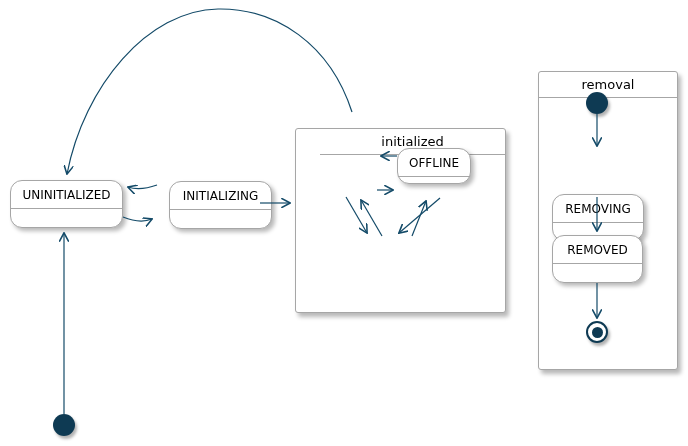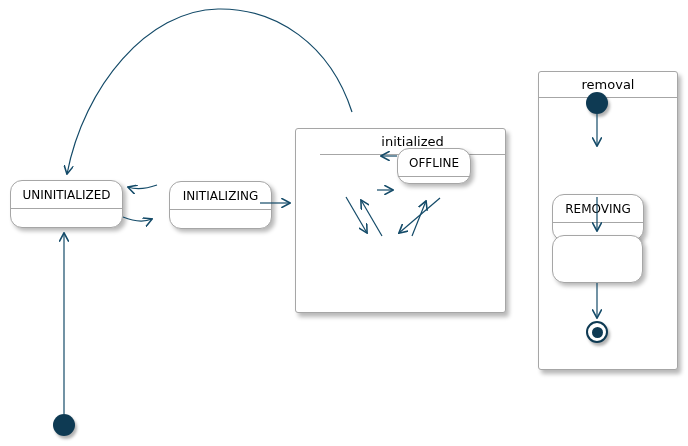--- a/index.html
+++ b/index.html
@@ -112,20 +112,21 @@
     <div class="state-body"></div>
   </div>
 
 
   <div class="state" style="left:552px; top:150px; width:92px; height:47px;margin-top:44px;">
     <div class="state-title">REMOVING</div>
     <div class="state-body"></div>
   </div>
 
   <div class="state" style="left:552px; top:235px; width:91px; height:48px;">
+    <div class="state-title">REMOVED</div>
     <div class="state-body"></div>
   </div>
 
   <div class="init-circle" style="left:53px; top:414px;"></div>
   <div class="init-circle" style="left:586px; top:92px;"></div>
   <div class="final-circle" style="left:586px; top:321px;">
     <div class="final-inner"></div>
   </div>
 
   <svg class="edges" viewBox="0 0 688 446">

